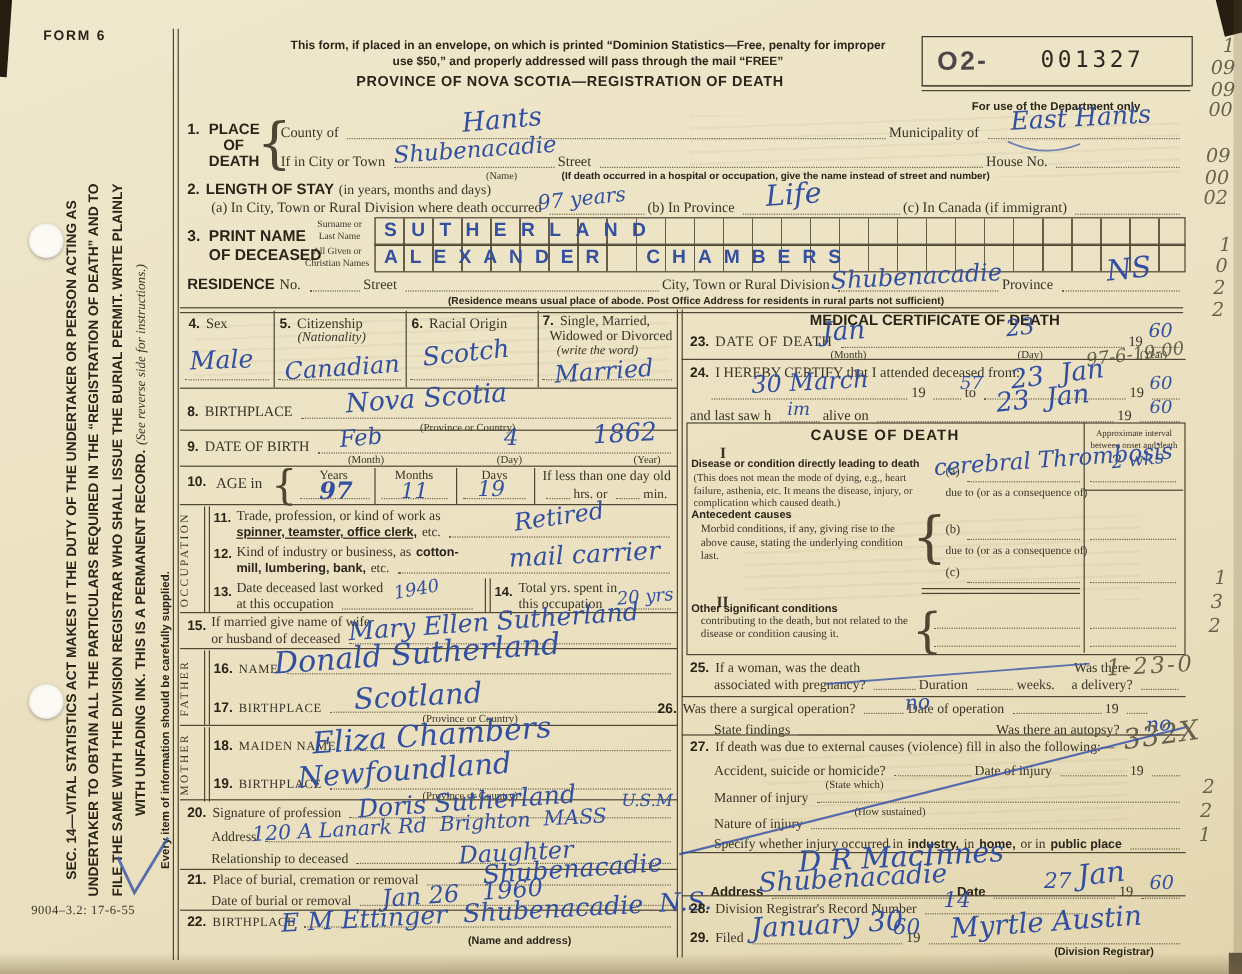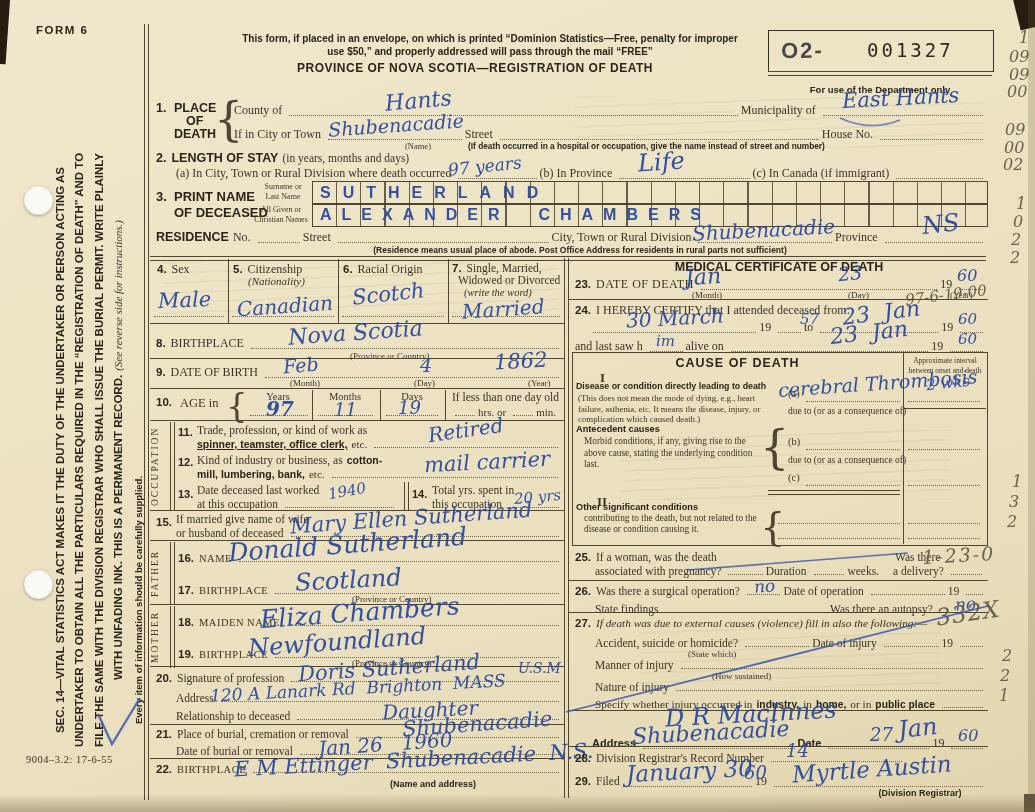--- a/index.html
+++ b/index.html
@@ -439,42 +439,42 @@
     <span class="lab">weeks.</span>
   </div>
   <span class="abs ser" style="left:895px;top:551px;font-size:11.5px;">Was there</span>
   <div class="line" style="left:893px;top:565px;width:92px;font-size:11.5px;">
     <span class="lab">a delivery?</span>
     <span class="d"></span>
   </div>
   <span class="pn" style="left:922px;top:544px;font-size:19px;transform:rotate(-3deg);letter-spacing:2px;">1-23-0</span>
   <div class="hl" style="left:568px;top:580px;width:420px;"></div>
 
-  <div class="line" style="left:575px;top:585px;width:411px;font-size:11.5px;">
+  <div class="line" style="left:548px;top:585px;width:411px;font-size:11.5px;">
     <span class="no">26.</span>
     <span class="lab">Was there a surgical operation?</span>
     <span class="d" style="flex:1"></span>
     <span class="lab">Date of operation</span>
     <span class="d" style="flex:2.2"></span>
     <span class="lab">19</span>
     <span class="d" style="flex:.5"></span>
   </div>
   <span class="hw" style="left:754px;top:576px;font-size:17px;transform:rotate(-4deg);">no</span>
   <div class="line" style="left:595px;top:603px;width:391px;font-size:11.5px;">
     <span class="lab">State findings</span>
     <span class="d" style="flex:3"></span>
     <span class="lab">Was there an autopsy?</span>
     <span class="d" style="flex:.8"></span>
   </div>
   <span class="hw" style="left:955px;top:594px;font-size:17px;transform:rotate(-4deg);">no</span>
   <div class="hl" style="left:568px;top:612px;width:420px;"></div>
 
   <div class="line" style="left:575px;top:617px;">
     <span class="no">27.</span>
-    <span style="font-size:11.3px;font-style:italic;">If death was due to external causes (violence) fill in also the following:—</span>
+    <span style="font-size:11.3px;">If death was due to external causes (violence) fill in also the following:—</span>
   </div>
   <span class="pn" style="left:936px;top:600px;font-size:23px;transform:rotate(-8deg);letter-spacing:1px;">332X</span>
   <div class="line" style="left:595px;top:637px;width:391px;font-size:11.5px;">
     <span class="lab">Accident, suicide or homicide?</span>
     <span class="d" style="flex:1.4"></span>
     <span class="lab">Date of injury</span>
     <span class="d" style="flex:1.2"></span>
     <span class="lab">19</span>
     <span class="d" style="flex:.5"></span>
   </div>

